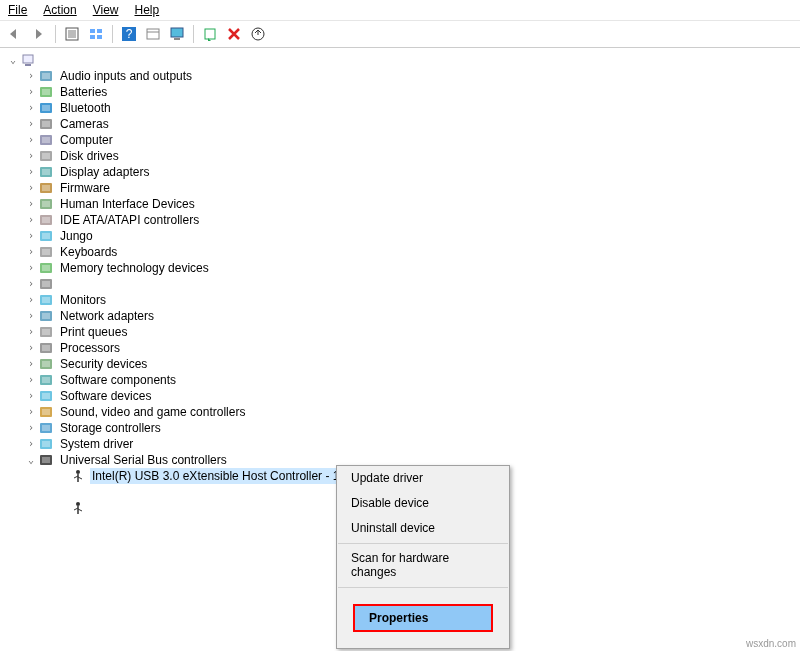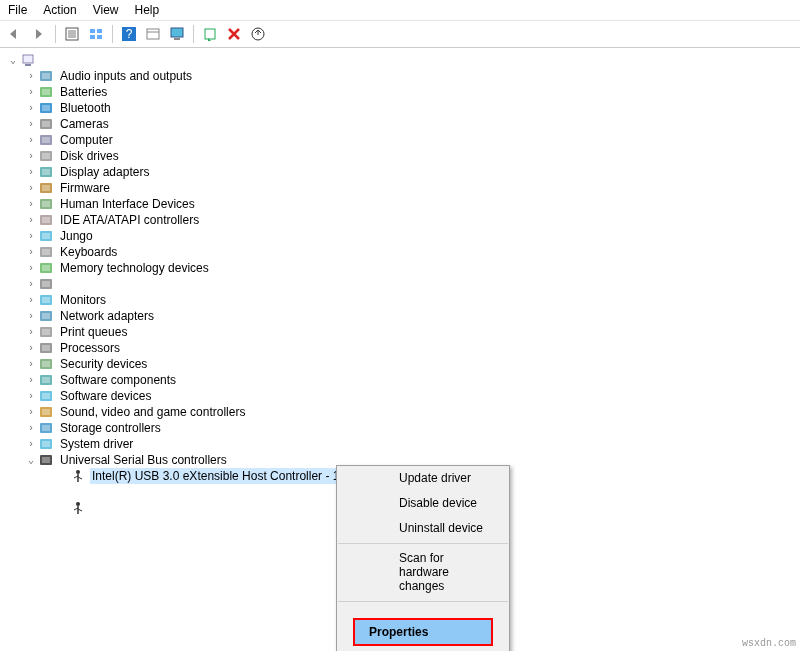--- a/index.html
+++ b/index.html
@@ -1,33 +1,33 @@
 <!DOCTYPE html>
 <html><head>
 <meta charset="utf-8">
 <style>
 * { margin:0; padding:0; box-sizing:border-box; font-family:"Segoe UI",Tahoma,sans-serif; font-size:12px; }
 body { background:#fff; color:#000; width:800px; height:651px; position:relative; overflow:hidden; }
-.menubar { display:flex; gap:16px; padding:3px 8px; border-bottom:1px solid #e6e6e6; }
+.menubar { display:flex; gap:16px; padding:3px 8px; border-bottom:1px solid #e6e6e6;text-decoration:underline; }
 .menubar span { cursor:default; }
 .toolbar { display:flex; align-items:center; gap:2px; padding:2px 4px; border-bottom:1px solid #ccc; }
 .tbtn { width:22px; height:22px; display:flex; align-items:center; justify-content:center; border:1px solid transparent; }
 .tsep { width:1px; height:18px; background:#ccc; margin:0 3px; }
 .tree { padding:4px 0 0 6px; line-height:16px; overflow:auto; height:calc(100% - 56px); }
 .node { display:flex; align-items:center; height:16px; white-space:nowrap; }
 .expander { width:14px; text-align:center; font-size:10px; color:#666; cursor:default; font-family:monospace; }
 .ico { width:16px; height:16px; display:flex; align-items:center; justify-content:center; margin-right:4px; }
 .lbl { padding:0 2px; }
 .sel .lbl { background:#cde8ff; }
 .children { padding-left:18px; }
 .context { position:absolute; left:336px; top:465px; width:174px; background:#f0f0f0; border:1px solid #a0a0a0; box-shadow:2px 2px 4px rgba(0,0,0,0.3); }
-.citem { padding:5px 14px; cursor:default; border-bottom:1px solid transparent;margin-left:48px; }
+.citem { padding:5px 14px; cursor:default; border-bottom:1px solid transparent; }
 .csep { height:1px; background:#d0d0d0; margin:2px 1px; }
 .citem.hl { background:#90c8f6; border:2px solid red; font-weight:bold; margin:16px; }
-.watermark { position:absolute; bottom:2px; right:4px; font-size:10px; color:#999;font-family:Liberation Mono, monospace; }
+.watermark { position:absolute; bottom:2px; right:4px; font-size:10px; color:#999; }
 
 svg { display:block; }
 </style>
 </head>
 <body>
 
 <div class="menubar">
   <span>File</span>
   <span>Action</span>
   <span>View</span>

